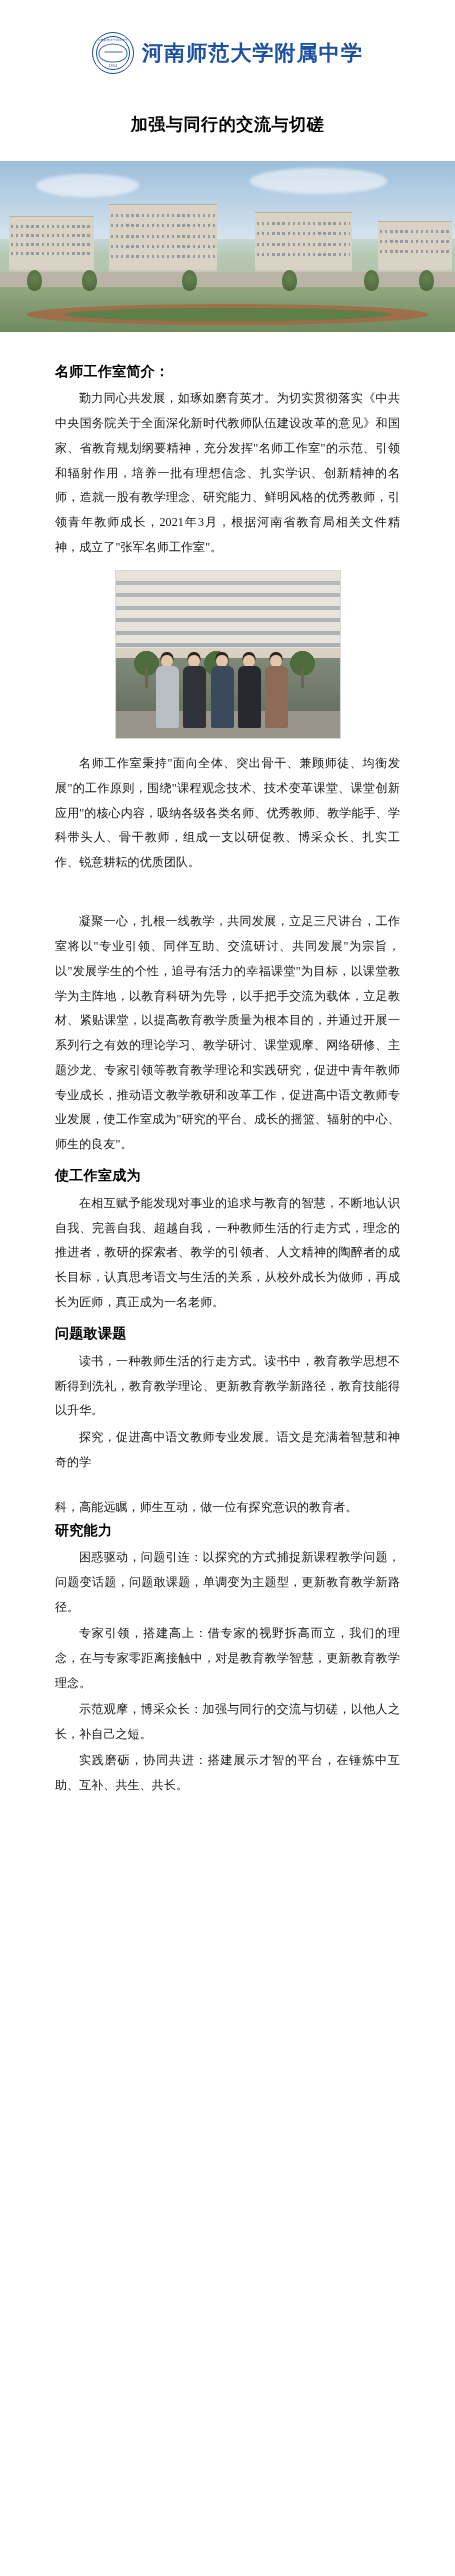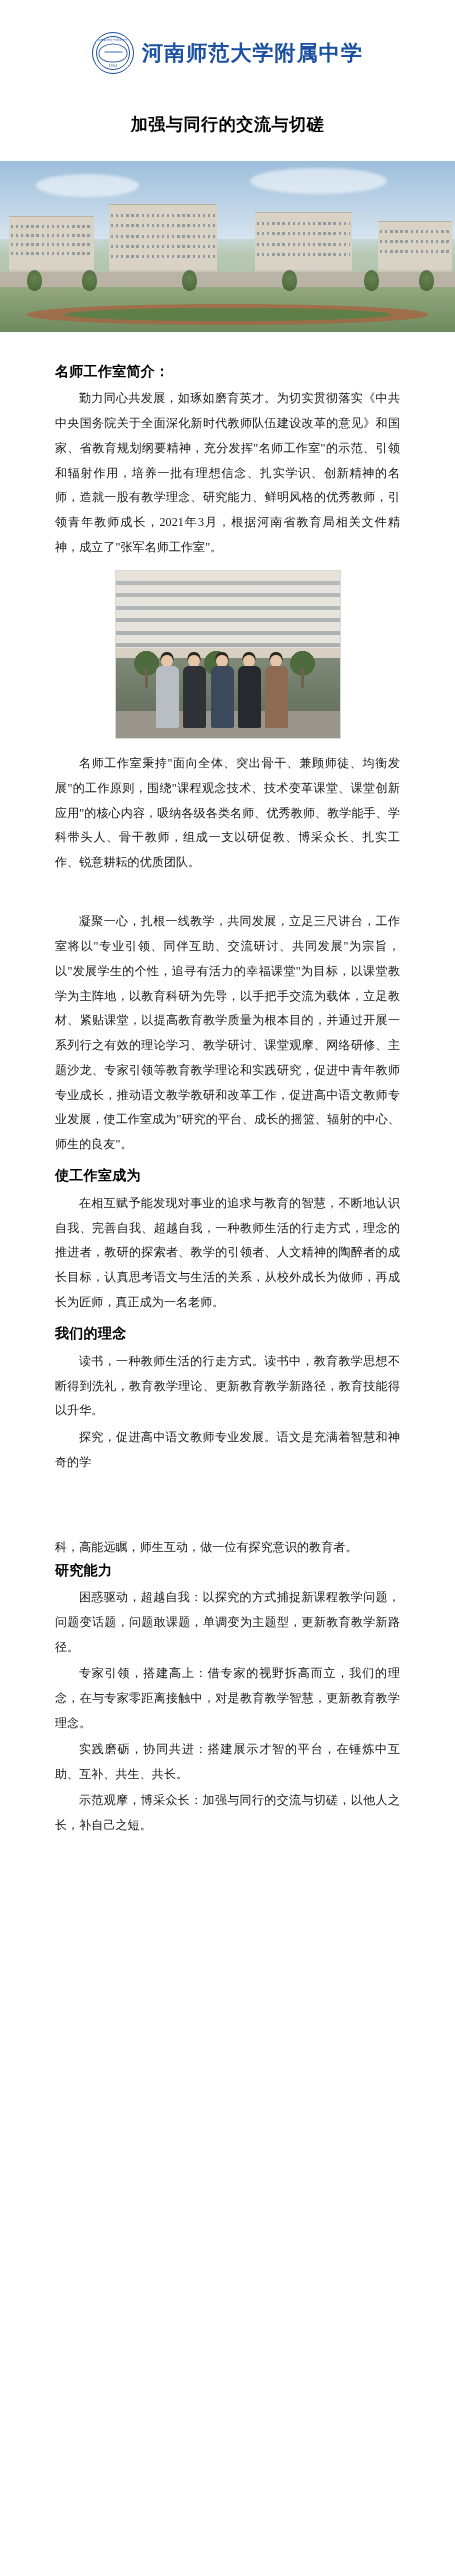--- a/index.html
+++ b/index.html
@@ -396,30 +396,30 @@
 
     <p class="para">凝聚一心，扎根一线教学，共同发展，立足三尺讲台，工作室将以"专业引领、同伴互助、交流研讨、共同发展"为宗旨，以"发展学生的个性，追寻有活力的幸福课堂"为目标，以课堂教学为主阵地，以教育科研为先导，以手把手交流为载体，立足教材、紧贴课堂，以提高教育教学质量为根本目的，并通过开展一系列行之有效的理论学习、教学研讨、课堂观摩、网络研修、主题沙龙、专家引领等教育教学理论和实践研究，促进中青年教师专业成长，推动语文教学教研和改革工作，促进高中语文教师专业发展，使工作室成为"研究的平台、成长的摇篮、辐射的中心、师生的良友"。</p>
 
     <div class="gap-sm"></div>
 
     <h2 class="section-head">使工作室成为</h2>
     <p class="para">在相互赋予能发现对事业的追求与教育的智慧，不断地认识自我、完善自我、超越自我，一种教师生活的行走方式，理念的推进者，教研的探索者、教学的引领者、人文精神的陶醉者的成长目标，认真思考语文与生活的关系，从校外成长为做师，再成长为匠师，真正成为一名老师。</p>
 
     <div class="gap-sm"></div>
 
-    <h2 class="section-head">我们的理念</h2>
+    <h2 class="section-head">问题敢课题</h2>
     <p class="para">读书，一种教师生活的行走方式。读书中，教育教学思想不断得到洗礼，教育教学理论、更新教育教学新路径，教育技能得以升华。</p>
     <p class="para">探究，促进高中语文教师专业发展。语文是充满着智慧和神奇的学</p>
 
     <div class="gap-md"></div>
 
-    <p class="para" style="text-indent:0;margin-top:40px;">科，高能远瞩，师生互动，做一位有探究意识的教育者。</p>
+    <p class="para" style="text-indent:0;">科，高能远瞩，师生互动，做一位有探究意识的教育者。</p>
 
     <h2 class="section-head">研究能力</h2>
-    <p class="para">困惑驱动，超越自我：以探究的方式捕捉新课程教学问题，问题变话题，问题敢课题，单调变为主题型，更新教育教学新路径。</p>
+    <p class="para">困惑驱动，问题引连：以探究的方式捕捉新课程教学问题，问题变话题，问题敢课题，单调变为主题型，更新教育教学新路径。</p>
     <p class="para">专家引领，搭建高上：借专家的视野拆高而立，我们的理念，在与专家零距离接触中，对是教育教学智慧，更新教育教学理念。</p>
+    <p class="para">示范观摩，博采众长：加强与同行的交流与切磋，以他人之长，补自己之短。</p>
     <p class="para">实践磨砺，协同共进：搭建展示才智的平台，在锤炼中互助、互补、共生、共长。</p>
-    <p class="para">示范观摩，博采众长：加强与同行的交流与切磋，以他人之长，补自己之短。</p>
 
     <div class="tail"></div>
   </div>
 </div>
 
 
 </body></html>

